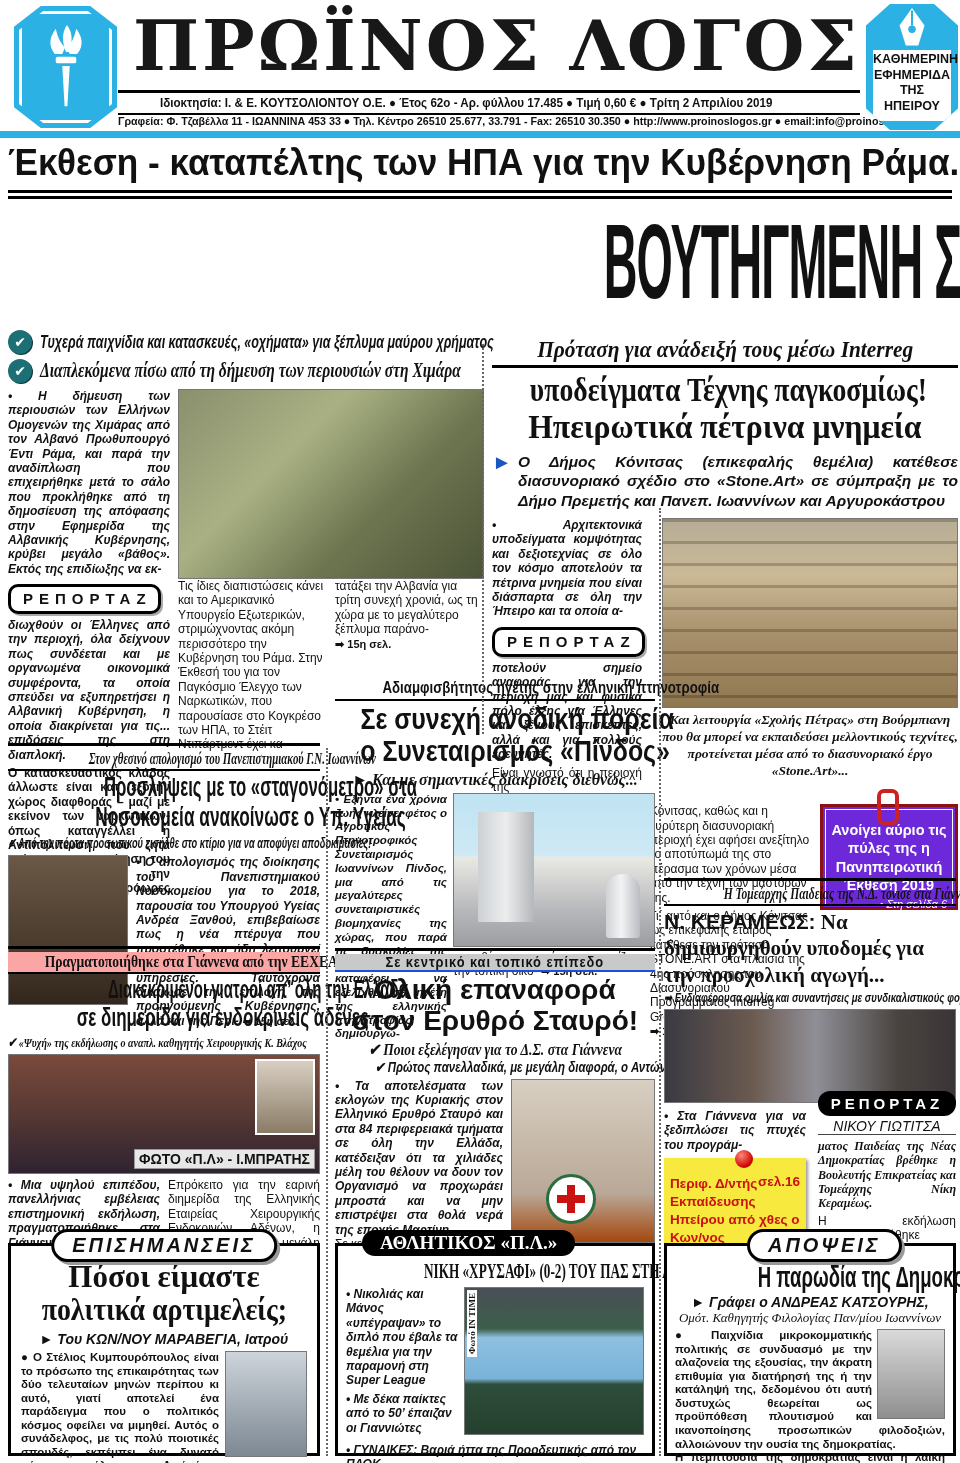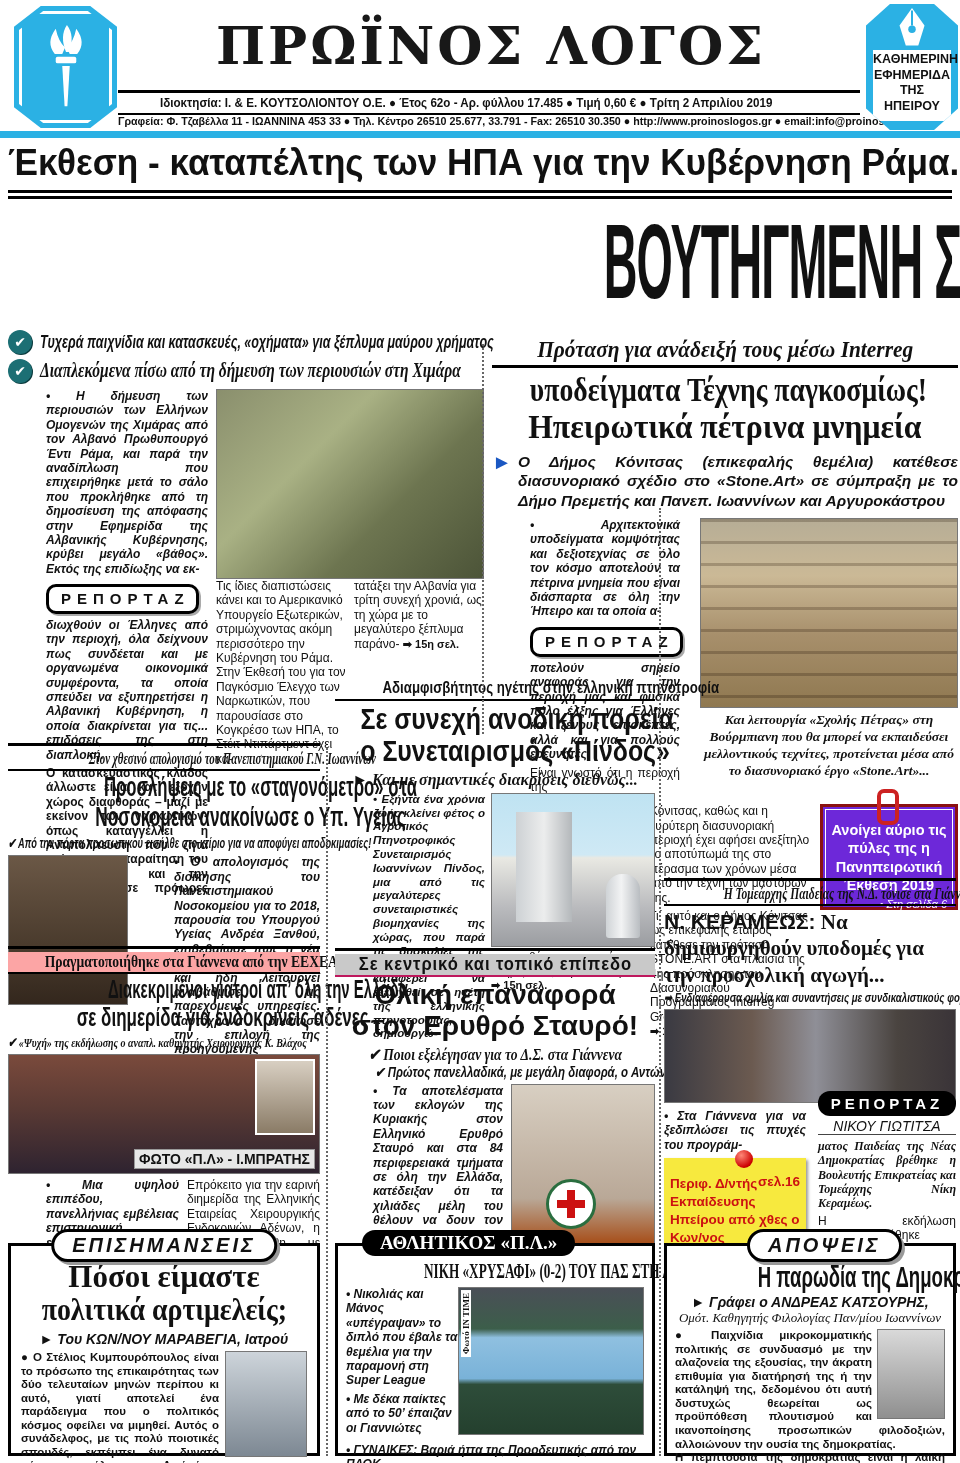--- a/index.html
+++ b/index.html
@@ -4,29 +4,29 @@
 <style>
   html,body{margin:0;padding:0;background:#fff;}
   .page{position:relative;width:960px;height:1463px;background:#fff;overflow:hidden;
         font-family:"Liberation Sans",sans-serif;color:#111;}
   .abs{position:absolute;}
   .sx{display:inline-block;white-space:nowrap;transform:scaleX(var(--sx,1));transform-origin:center;}
   .sxl{display:inline-block;white-space:nowrap;transform:scaleX(var(--sx,1));transform-origin:left center;}
   .ctr{text-align:center;}
   .jst{text-align:justify;}
   .serif{font-family:"Liberation Serif",serif;}
-  .bt{font-weight:bold;font-size:12px;line-height:1.2;margin-left:38px;}
+  .bt{font-weight:bold;font-size:12px;line-height:1.2;}
   .ital{font-style:italic;}
   .jump{font-weight:bold;font-size:11px;white-space:nowrap;}
   
   .oct{clip-path:polygon(26% 0,74% 0,100% 17%,100% 83%,74% 100%,26% 100%,0 83%,0 17%);}
   .logo{left:14px;top:6px;width:103px;height:122px;background:#2bb1e4;display:flex;align-items:center;justify-content:center;}
   .logo-inner{width:87px;height:106px;border:3px solid #fff;display:flex;align-items:center;justify-content:center;}
-  .mast-title{left:122px;top:2px;width:738px;height:86px;display:flex;align-items:center;justify-content:center;
-      font-family:"DejaVu Serif",serif;font-weight:bold;font-size:52px;letter-spacing:3px;color:#181818;}
+  .mast-title{left:122px;top:2px;width:738px;height:86px;display:flex;align-items:center;justify-content:flex-end;
+      font-family:"DejaVu Serif",serif;font-weight:bold;font-size:70px;letter-spacing:3px;color:#181818;}
   .info1{left:118px;top:90px;width:742px;border-top:3px solid #000;border-bottom:2px solid #000;
       font-size:12.5px;font-weight:bold;padding:3px 0;text-align:center;white-space:nowrap;}
   .info2{left:118px;top:112px;width:742px;font-size:11.5px;font-weight:bold;padding-top:3px;text-align:center;white-space:nowrap;}
   .mbadge{left:866px;top:4px;width:92px;height:126px;background:#2bb1e4;display:flex;flex-direction:column;align-items:center;}
   .mbadge-panel{background:#fff;width:78px;margin-top:2px;text-align:center;font-weight:bold;font-size:12.5px;line-height:1.25;padding:2px 0 6px;}
   .cyanbar{left:0;top:131px;width:960px;height:7px;background:#2bb1e4;}
   
   .kicker1{left:8px;top:142px;width:944px;font-weight:bold;font-size:37px;border-bottom:9px double #000;padding-bottom:6px;}
   .bigH{left:0;top:206px;width:960px;height:116px;text-align:center;font-weight:900;font-size:106px;line-height:1.04;letter-spacing:-2px;}
   .ckdot{display:inline-flex;align-items:center;justify-content:center;width:24px;height:24px;border-radius:50%;
@@ -90,35 +90,35 @@
   .pind{left:335px;top:678px;width:320px;}
   .pind-kick{font-weight:bold;font-size:17px;border-bottom:2px solid #000;text-align:center;padding-bottom:1px;}
   .pind-h{text-align:center;font-weight:bold;font-size:29px;line-height:1.1;margin:3px 0;}
   .pind-sub{text-align:center;font-family:"Liberation Serif",serif;font-weight:bold;font-style:italic;font-size:16px;margin:2px 0 4px;}
   .pind-cols{display:flex;gap:6px;}
   .pc1{width:112px;}
   .ph-fact{height:152px;background:linear-gradient(180deg,#bfe3f2 0%,#cfe9f5 40%,#e9e9e3 42%,#b9babd 75%,#9b9da1);}
   .silo{position:absolute;right:14px;bottom:8px;width:34px;height:64px;background:linear-gradient(90deg,#cfd3d6,#f2f3f4 45%,#b9bdc1);border-radius:16px 16px 3px 3px;}
   .tower{position:absolute;left:24px;top:18px;width:56px;height:110px;background:linear-gradient(90deg,#cdd1d4,#eceded 50%,#b4b8bb);}
   .rc{left:335px;top:948px;width:320px;border-top:3px solid #000;padding-top:3px;}
-  .rc-kick{background:#c9c9c9;border-bottom:2px solid #be185d;text-align:center;font-weight:bold;font-size:18px;letter-spacing:1px;}
+  .rc-kick{background:#c9c9c9;border-bottom:2px solid #1d4ed8;text-align:center;font-weight:bold;font-size:14px;letter-spacing:1px;}
   .rc-h{text-align:center;font-weight:bold;font-size:28px;line-height:1.1;margin:3px 0;}
   .rc-sub1{font-family:"Liberation Serif",serif;font-weight:bold;font-style:italic;font-size:16px;text-align:center;}
   .rc-sub2{font-weight:bold;font-style:italic;font-size:14px;text-align:center;margin-bottom:4px;}
   .rc-cols{display:flex;gap:8px;}
   .ph-rc{width:142px;height:162px;flex:0 0 142px;background:linear-gradient(#d8cfc2,#b9a897 70%,#a5470f);}
   .rcsign{position:absolute;left:34px;bottom:18px;width:44px;height:44px;background:#fff;border-radius:50%;border:3px solid #2a6e3f;}
   .rcsign:before,.rcsign:after{content:"";position:absolute;background:#c11;}
   .rcsign:before{left:18px;top:8px;width:8px;height:28px;}
   .rcsign:after{left:8px;top:18px;width:28px;height:8px;}
   .sports{left:335px;top:1243px;width:320px;height:213px;padding:12px 8px 4px;}
   .sportsbadge{position:absolute;top:-16px;left:24px;background:#000;color:#fff;border-radius:16px;
       font-family:"Liberation Serif",serif;font-weight:bold;font-size:19px;padding:2px 18px;white-space:nowrap;}
   .sports-h{text-align:center;font-family:"Liberation Serif",serif;font-weight:bold;font-size:20px;margin:2px 0 4px;}
-  .sports-top{display:flex;gap:0;}
+  .sports-top{display:flex;gap:6px;}
   .spc1{width:112px;}
   .sbul{font-weight:bold;font-style:italic;font-size:12px;line-height:1.2;margin:0 0 4px;}
   .ph-foot{flex:1;height:146px;background:linear-gradient(180deg,#4a4f57 0%,#3c5e4a 28%,#8fc0e0 34%,#79b2d8 62%,#2e4d3a 66%,#24402e);}
   .vcred{position:absolute;left:2px;top:2px;writing-mode:vertical-rl;transform:rotate(180deg);
       font-family:"Liberation Serif",serif;font-weight:bold;font-size:9px;background:#fff;padding:3px 0;}
   
   .ker{left:664px;top:878px;width:292px;border-top:3px solid #000;padding-top:3px;}
   .ker-h{font-size:21px;line-height:1.25;margin:3px 0;}
   .ker-h .b1{font-weight:bold;}
   .ker-h .b2{font-family:"Liberation Serif",serif;font-weight:bold;}

